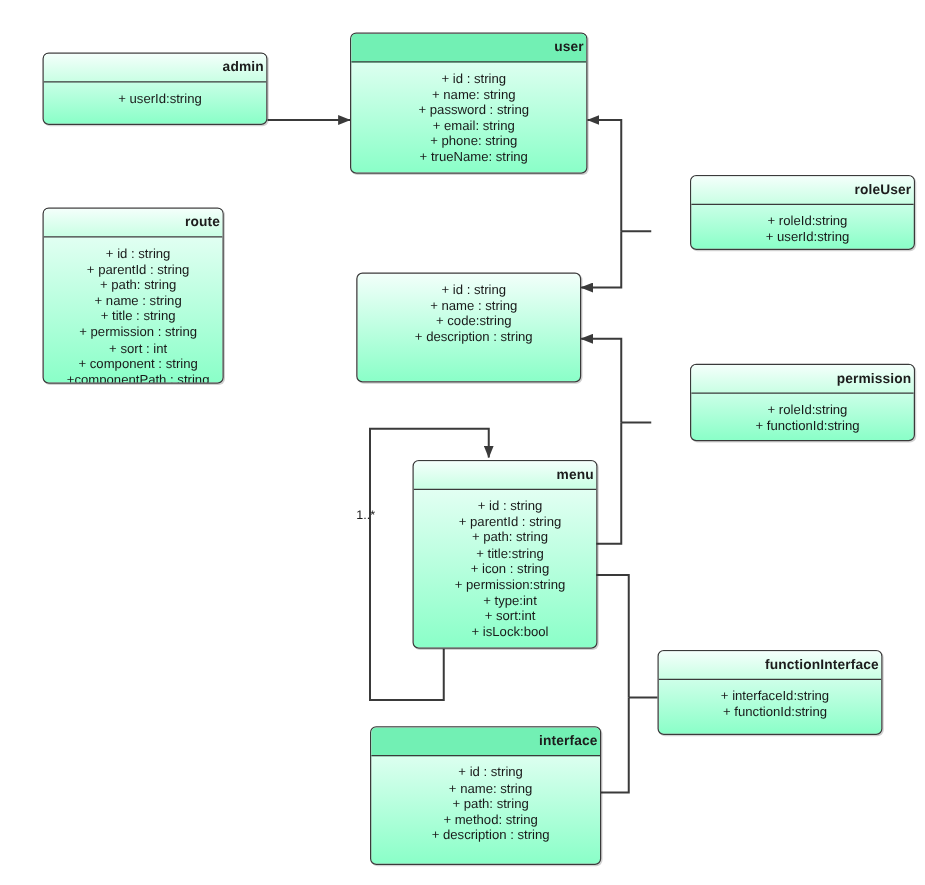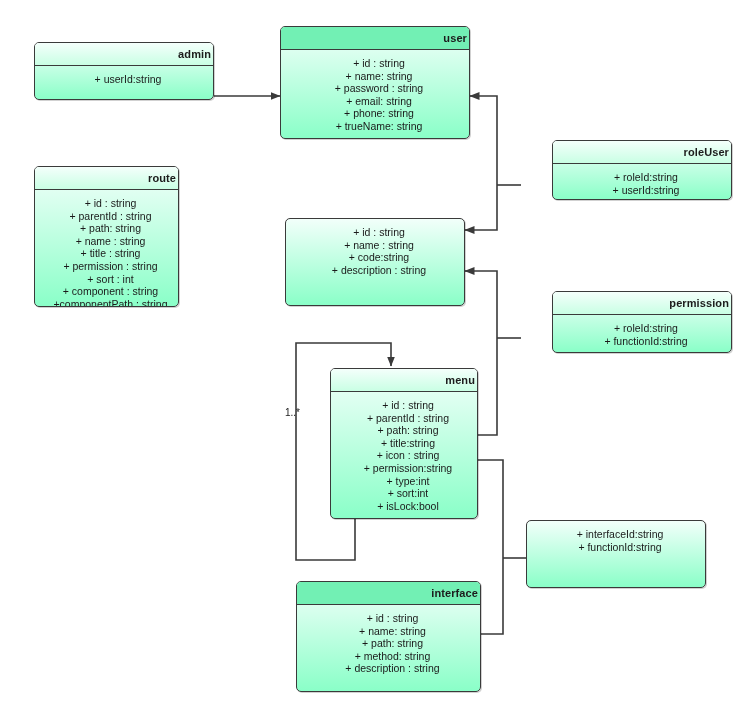--- a/index.html
+++ b/index.html
@@ -179,20 +179,21 @@
       <div class="attr">+ title:string</div>
       <div class="attr">+ icon : string</div>
       <div class="attr">+ permission:string</div>
       <div class="attr">+ type:int</div>
       <div class="attr">+ sort:int</div>
       <div class="attr">+ isLock:bool</div>
     </div>
   </div>
 
   <div class="uml-class grad-head" style="left:526px; top:520px; width:180px; height:68px;">
+    <div class="uml-header">functionInterface</div>
     <div class="uml-body">
       <div class="attr">+ interfaceId:string</div>
       <div class="attr">+ functionId:string</div>
     </div>
   </div>
 
   <div class="uml-class solid-head" style="left:296px; top:581px; width:185px; height:111px;">
     <div class="uml-header">interface</div>
     <div class="uml-body">
       <div class="attr">+ id : string</div>

